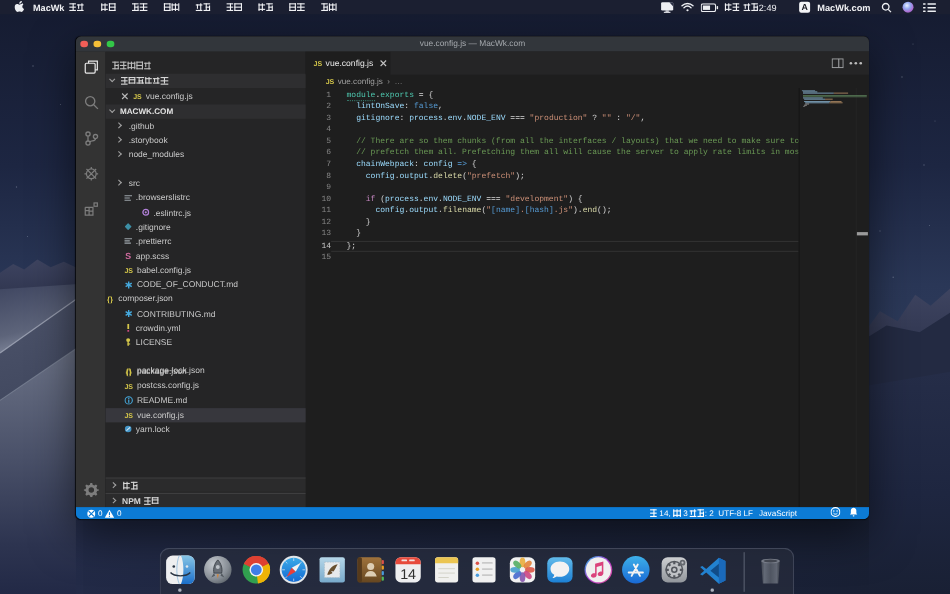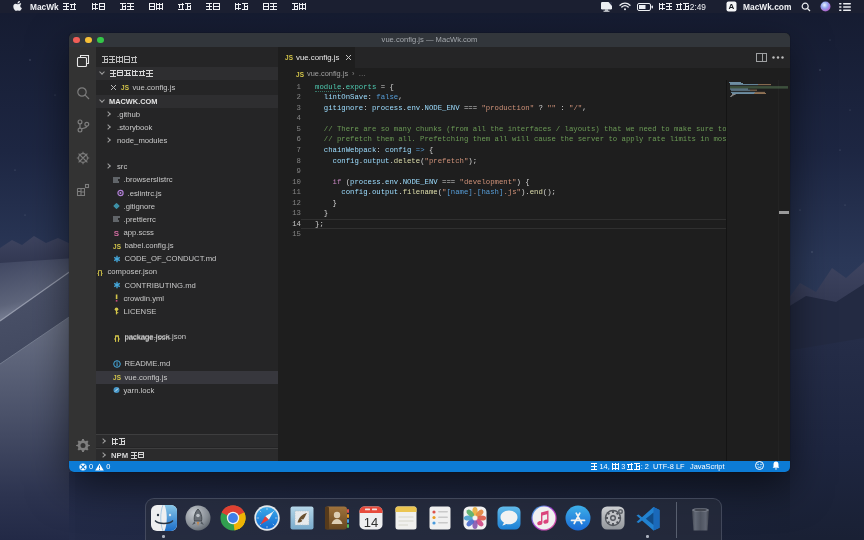--- a/index.html
+++ b/index.html
@@ -273,21 +273,21 @@
    <div class="srow" style="top:47.6px;background:#2e2e30;padding-left:4px;color:#e3e3e3;font-weight:bold;font-size:7.4px"><span class="chv cd2" style="margin:0 5px 1px 0"></span>MACWK.COM</div>
 <div class="srow" style="top:60.7px;padding-left:10px"><span class="chv cr" style="margin-right:7px"></span>.github</div>
 <div class="srow" style="top:73.8px;padding-left:10px"><span class="chv cr" style="margin-right:7px"></span>.storybook</div>
 <div class="srow" style="top:87.0px;padding-left:10px"><span class="chv cr" style="margin-right:7px"></span>node_modules</div>
 <div class="srow" style="top:113.3px;padding-left:10px"><span class="chv cr" style="margin-right:7px"></span>src</div>
 <div class="srow" style="top:126.4px;padding-left:17px"><svg class="fi" width="7" height="8" viewBox="0 0 7 8">
               <g stroke="#9da5ab" stroke-width="1">
                 <path d="M0 2h7M0 4h5M0 6h6"></path>
               </g>
             </svg>.browserslistrc</div>
-<div class="srow" style="top:139.5px;padding-left:21px"><svg class="fi" width="7" height="8" viewBox="0 0 7 8">
+<div class="srow" style="top:139.5px;padding-left:33px"><svg class="fi" width="7" height="8" viewBox="0 0 7 8">
               <circle cx="3.5" cy="4" r="2.6" fill="none" stroke="#b180d7" stroke-width="1.2"></circle>
               <circle cx="3.5" cy="4" r="1" fill="#b180d7"></circle>
             </svg>.eslintrc.js</div>
 <div class="srow" style="top:152.7px;padding-left:17px"><svg class="fi" width="7" height="8" viewBox="0 0 7 8">
               <rect x="1.2" y="1.7" width="4.6" height="4.6" rx=".6" transform="rotate(45 3.5 4)" fill="#3d8fa5"></rect>
             </svg>.gitignore</div>
 <div class="srow" style="top:165.8px;padding-left:17px"><svg class="fi" width="7" height="8" viewBox="0 0 7 8">
               <g stroke="#9da5ab" stroke-width="1">
                 <path d="M0 2h7M0 4h5M0 6h6"></path>
               </g>
@@ -321,20 +321,23 @@
                 <rect x="2.9" y="3.2" width="1.2" height="4.2"></rect>
                 <rect x="2.9" y="5.2" width="2.4" height="1"></rect>
               </g>
             </svg>LICENSE</div>
 <div class="srow" style="top:283px;padding-left:17px"><svg class="fi" width="8" height="8" viewBox="0 0 8 8">
               <text x="4" y="6.8" text-anchor="middle" font-size="7" font-weight="bold" fill="#d4c64a" font-family="Liberation Sans">{}</text>
             </svg>package-lock.json</div>
 <div class="srow" style="top:284.1px;padding-left:17px"><svg class="fi" width="8" height="8" viewBox="0 0 8 8">
               <text x="4" y="6.8" text-anchor="middle" font-size="7" font-weight="bold" fill="#d4c64a" font-family="Liberation Sans">{}</text>
             </svg>package.json</div>
+<div class="srow" style="top:297.2px;padding-left:17px"><svg class="fi" width="8" height="8" viewBox="0 0 8 8">
+              <text x="4" y="6.6" text-anchor="middle" font-size="6.4" font-weight="bold" fill="#d4c64a" font-family="Liberation Sans">JS</text>
+            </svg>postcss.config.js</div>
 <div class="srow" style="top:310.4px;padding-left:17px"><svg class="fi" width="8" height="8" viewBox="0 0 8 8">
               <circle cx="4" cy="4" r="3.3" fill="none" stroke="#45a9dd" stroke-width="1"></circle>
               <rect x="3.5" y="3.2" width="1.1" height="3" fill="#45a9dd"></rect>
               <rect x="3.5" y="1.6" width="1.1" height="1.1" fill="#45a9dd"></rect>
             </svg>README.md</div>
 <div class="srow" style="top:323.5px; background:#37373d;padding-left:17px"><svg class="fi" width="8" height="8" viewBox="0 0 8 8">
               <text x="4" y="6.6" text-anchor="middle" font-size="6.4" font-weight="bold" fill="#d4c64a" font-family="Liberation Sans">JS</text>
             </svg>vue.config.js</div>
 <div class="srow" style="top:336.6px;padding-left:17px"><svg class="fi" width="7" height="8" viewBox="0 0 7 8">
               <circle cx="3.5" cy="4" r="3" fill="#4596c7"></circle>
@@ -367,21 +370,21 @@
    <div id="bcrumb" style="position:absolute;left:0;top:21px;right:0;height:12px;line-height:12px;font-size:7.4px;color:#a0a0a0;white-space:nowrap;padding-left:18px"><svg width="8" height="8" viewBox="0 0 8 8" style="vertical-align:-1.5px;margin-right:3px">
               <text x="4" y="6.6" text-anchor="middle" font-size="6.4" font-weight="bold" fill="#d4c64a" font-family="Liberation Sans">JS</text>
             </svg>vue.config.js<span style="margin:0 4px;color:#8a8a8a">›</span><span style="color:#8a8a8a">…</span></div>
    <div id="codearea" style="position:absolute;left:0;top:33px;right:0;bottom:0;font-family:'Liberation Mono',monospace;font-size:7.3px;line-height:10.55px">
     <div style="position:absolute;left:23px;top:138.9px;width:425px;height:10.55px;border-top:1px solid #303030;border-bottom:1px solid #303030"></div>
     <div id="lnums" style="position:absolute;left:0;top:1.7px;width:23px;text-align:right;color:#858585">1<br>2<br>3<br>4<br>5<br>6<br>7<br>8<br>9<br>10<br>11<br>12<br>13<br><span style="color:#c6c6c6">14</span><br>15</div>
     <pre id="csrc" style="position:absolute;left:37px;top:1.7px;width:411px;overflow:hidden;font-family:inherit;font-size:inherit;line-height:inherit;color:#d4d4d4"><span style="color:#4ec9b0;border-bottom:1px dotted rgba(78,201,176,.5)">module</span>.<span style="color:#4ec9b0">exports</span> = {
   <span class="p">lintOnSave</span>: <span class="k">false</span>,
   <span class="p">gitignore</span>: <span class="p">process</span>.<span class="p">env</span>.<span class="p">NODE_ENV</span> === <span class="s">"production"</span> ? <span class="s">""</span> : <span class="s">"/"</span>,
 
-  <span class="c">// There are so many chunks (from all the interfaces / layouts) that we need to make sure to</span>
+  <span class="c">// There are so them chunks (from all the interfaces / layouts) that we need to make sure to</span>
   <span class="c">// prefetch them all. Prefetching them all will cause the server to apply rate limits in mos</span>
   <span class="p">chainWebpack</span>: <span class="p">config</span> <span class="k">=&gt;</span> {
     <span class="p">config</span>.<span class="p">output</span>.<span class="f">delete</span>(<span class="s">"prefetch"</span>);
 
     <span class="m">if</span> (<span class="p">process</span>.<span class="p">env</span>.<span class="p">NODE_ENV</span> === <span class="s">"development"</span>) {
       <span class="p">config</span>.<span class="p">output</span>.<span class="f">filename</span>(<span class="s">"</span><span class="k">[name]</span><span class="s">.</span><span class="k">[hash]</span><span class="s">.js"</span>).<span class="f">end</span>();
     }
   }
 };
 </pre>

